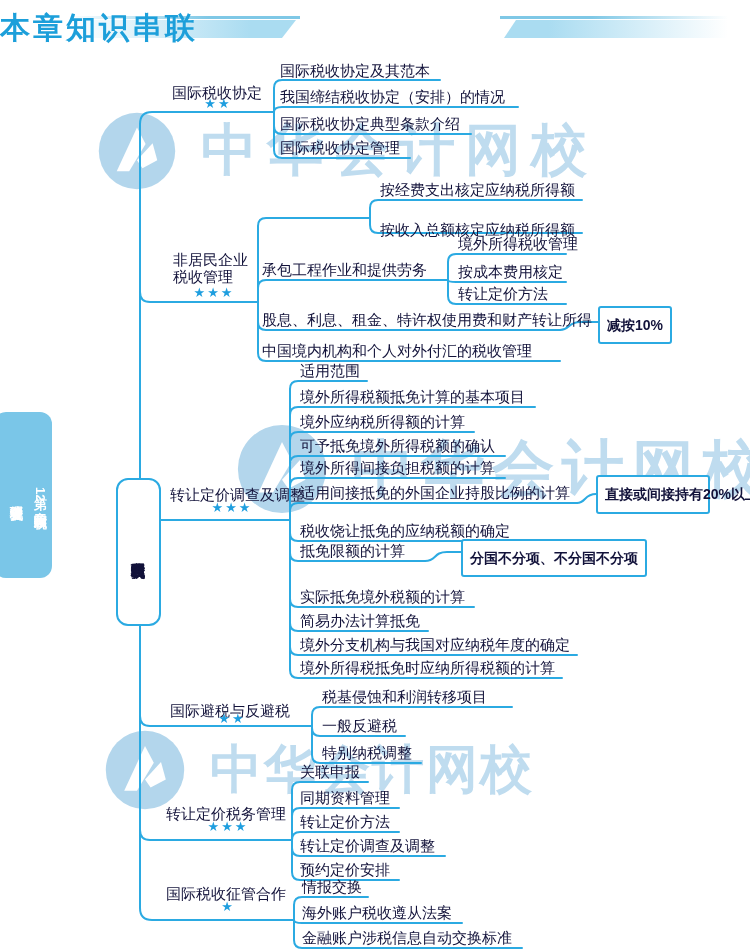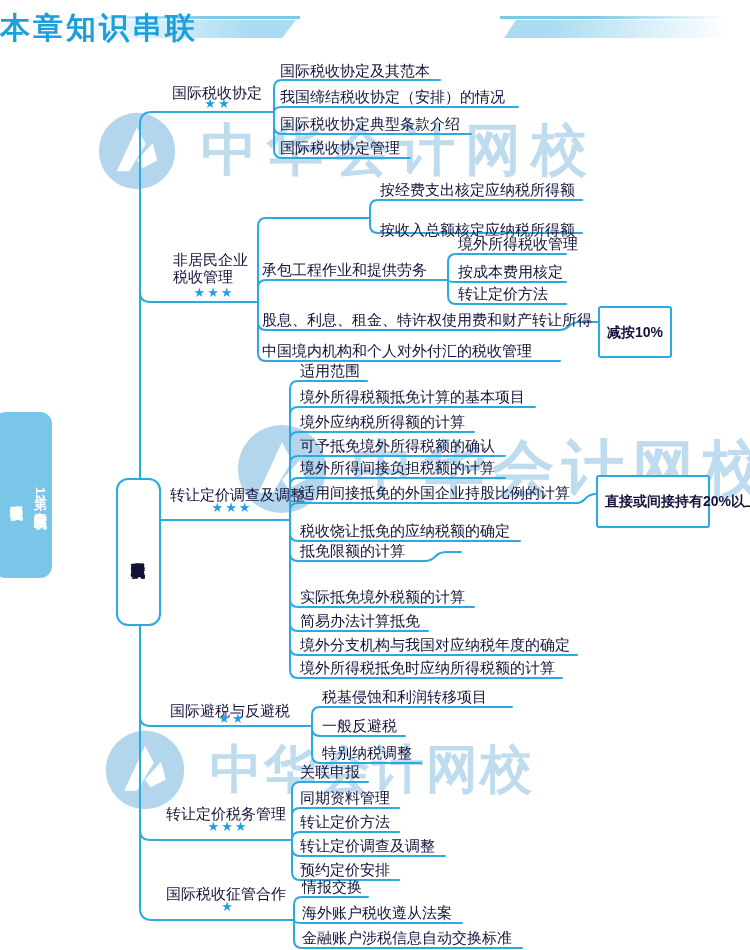--- a/index.html
+++ b/index.html
@@ -25,21 +25,21 @@
   .wm-text{font-weight:bold;color:#BFDCEF;white-space:nowrap;}
   
   #wires{position:absolute;left:0;top:0;z-index:2;}
   
   .lb{position:absolute;font-weight:normal;font-size:15px;color:#12123A;
       white-space:nowrap;z-index:3;line-height:17px;}
   .wrap{white-space:normal;}
   .st{position:absolute;color:#1E9EDF;font-size:13px;line-height:12px;letter-spacing:2px;
       text-align:center;z-index:3;}
   .bx{position:absolute;border:2px solid #2BAAE2;background:#fff;border-radius:3px;
-      padding:15px 7px;font-weight:bold;font-size:14px;color:#12123A;z-index:3;
+      padding:8px 7px;font-weight:bold;font-size:14px;color:#12123A;z-index:3;
       line-height:18px;white-space:nowrap;box-sizing:border-box;}
   
   #cnode{position:absolute;left:116px;top:478px;width:45px;height:148px;background:#fff;
          border:2px solid #2BAAE2;border-radius:12px;z-index:4;display:flex;
          align-items:center;justify-content:center;box-sizing:border-box;}
   #cnode span{writing-mode:vertical-rl;font-size:14px;font-weight:bold;color:#12123A;
               letter-spacing:0;line-height:18px;}
 </style>
 </head>
 <body>
@@ -165,20 +165,21 @@
   <div class="st" style="left:170px;top:502px;width:124px">★★★</div>
   <div class="lb" style="left:300px;top:362px">适用范围</div>
   <div class="lb" style="left:300px;top:388px">境外所得税额抵免计算的基本项目</div>
   <div class="lb" style="left:300px;top:413px">境外应纳税所得额的计算</div>
   <div class="lb" style="left:300px;top:437px">可予抵免境外所得税额的确认</div>
   <div class="lb" style="left:300px;top:459px">境外所得间接负担税额的计算</div>
   <div class="lb" style="left:300px;top:484px">适用间接抵免的外国企业持股比例的计算</div>
   <div class="bx wrap" style="left:596px;top:475px;width:114px;line-height:19px">直接或间接持有20%以上股份</div>
   <div class="lb" style="left:300px;top:522px">税收饶让抵免的应纳税额的确定</div>
   <div class="lb" style="left:300px;top:542px">抵免限额的计算</div>
+  <div class="bx" style="left:461px;top:539px">分国不分项、不分国不分项</div>
   <div class="lb" style="left:300px;top:588px">实际抵免境外税额的计算</div>
   <div class="lb" style="left:300px;top:612px">简易办法计算抵免</div>
   <div class="lb" style="left:300px;top:636px">境外分支机构与我国对应纳税年度的确定</div>
   <div class="lb" style="left:300px;top:659px">境外所得税抵免时应纳所得税额的计算</div>
 
   <div class="lb" style="left:170px;top:702px">国际避税与反避税</div>
   <div class="st" style="left:170px;top:713px;width:124px">★★</div>
   <div class="lb" style="left:322px;top:688px">税基侵蚀和利润转移项目</div>
   <div class="lb" style="left:322px;top:717px">一般反避税</div>
   <div class="lb" style="left:322px;top:744px">特别纳税调整</div>

